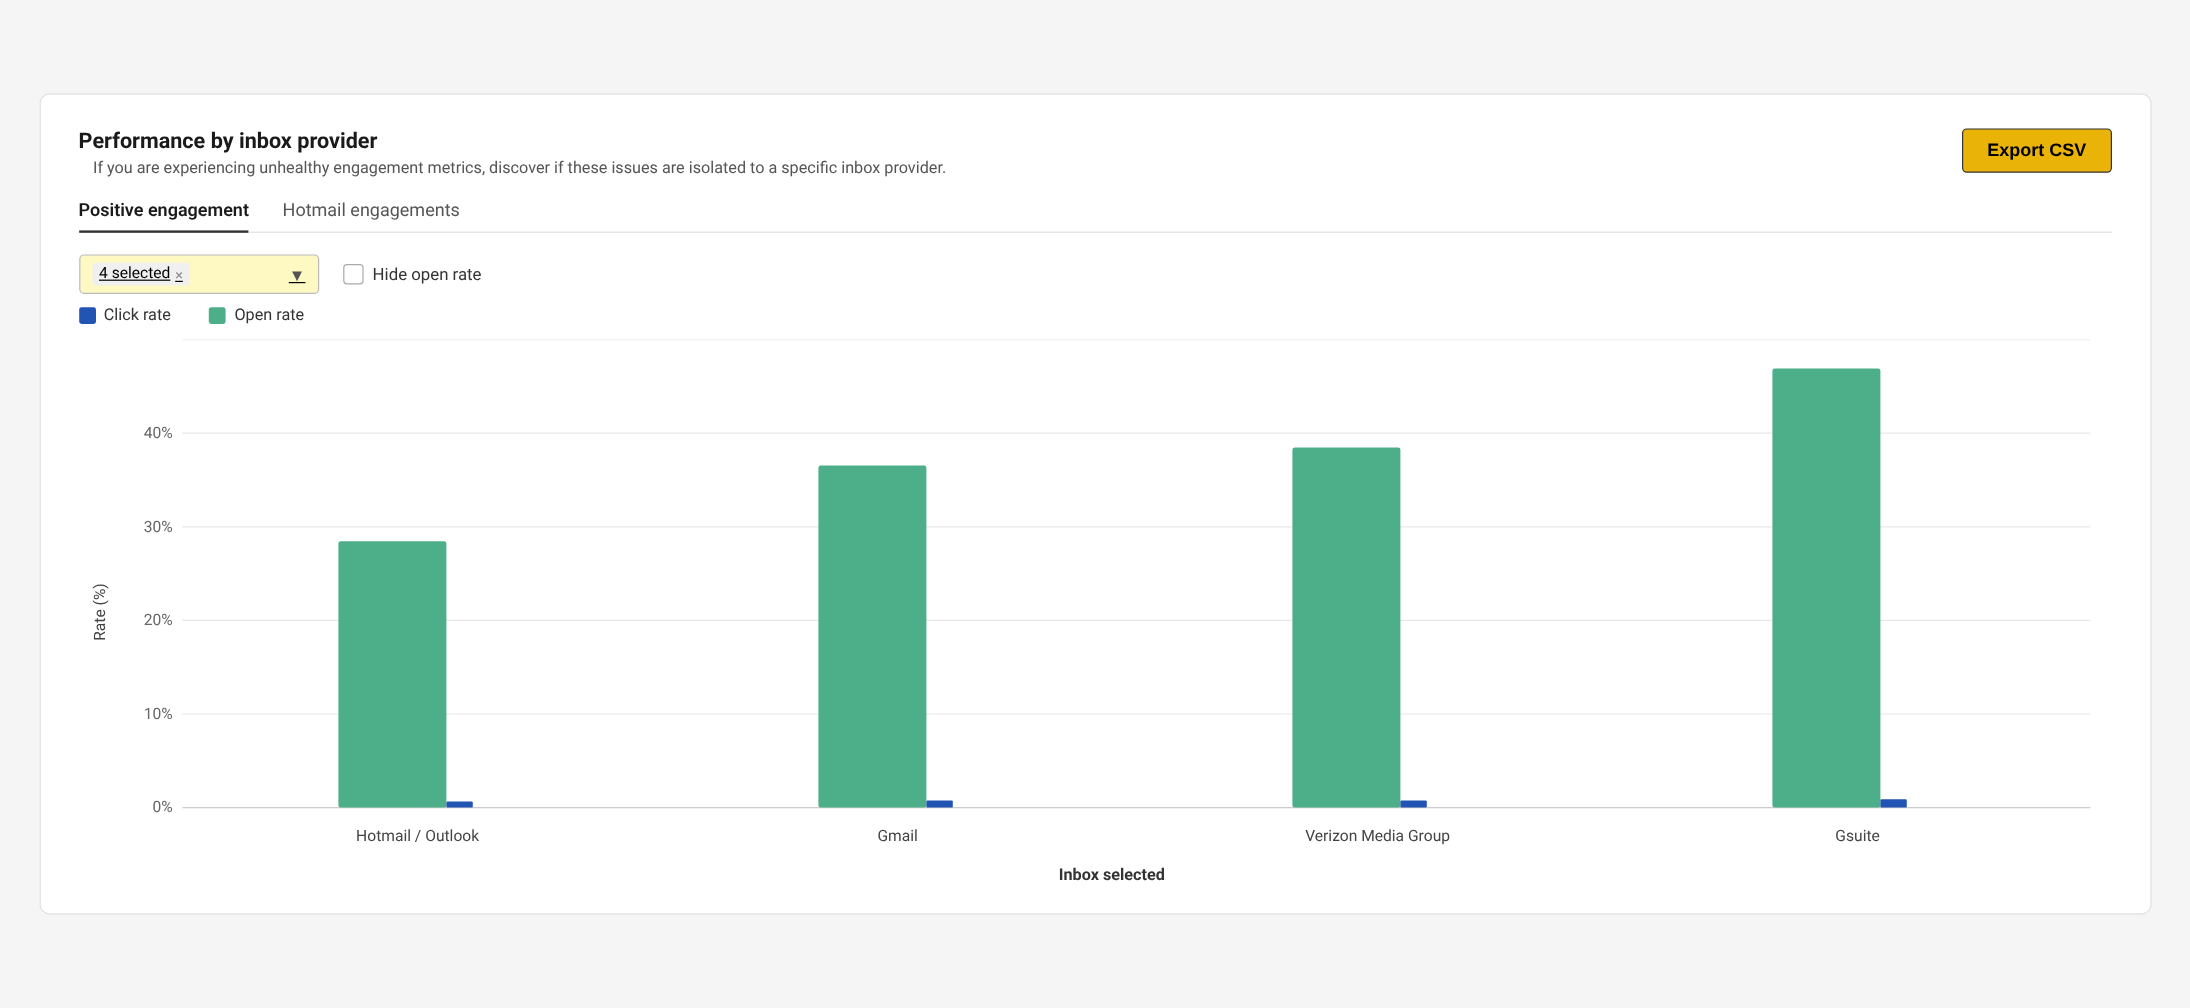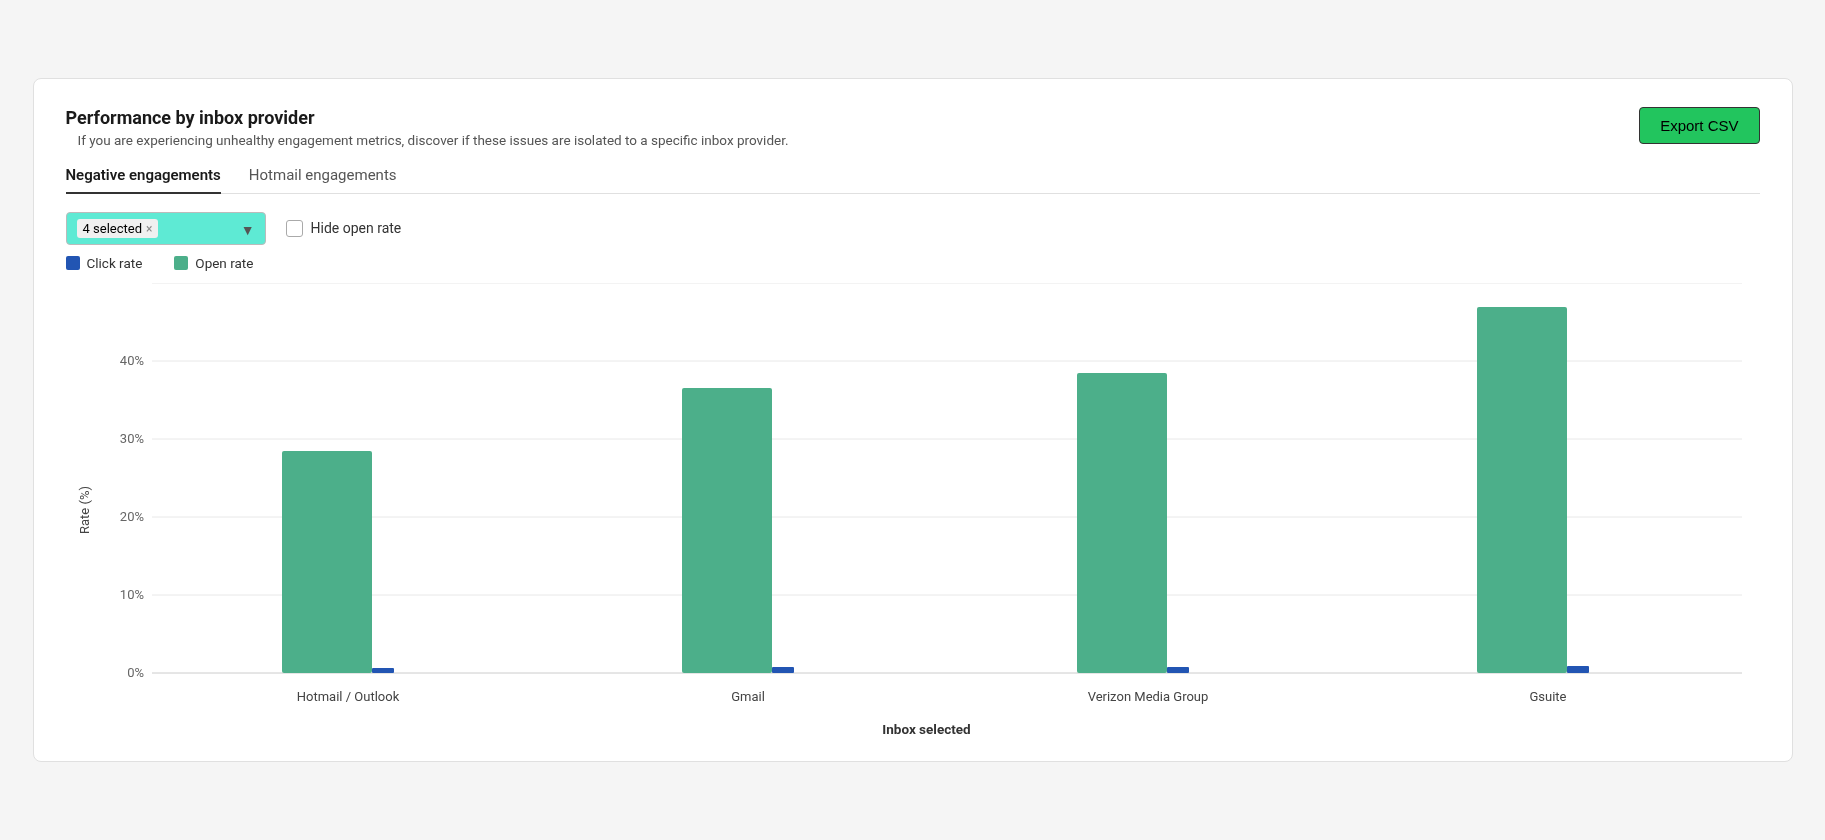--- a/index.html
+++ b/index.html
@@ -33,24 +33,24 @@
       color: #1a1a1a;
     }
     .subtitle {
       font-size: 13.5px;
       color: #555;
       margin-top: 4px;
       padding-left: 12px;
     }
     .export-btn {
       border: 1.5px solid #333;
-      background: #22c55e;
+      background: #eab308;
       padding: 9px 20px;
       font-size: 15px;
-      font-weight: 400;
+      font-weight: 700;
       border-radius: 4px;
       cursor: pointer;
       white-space: nowrap;
     }
 
     .tabs {
       display: flex;
       gap: 28px;
       margin-top: 18px;
       border-bottom: 1px solid #e0e0e0;
@@ -78,21 +78,22 @@
     }
     .select-box {
       display: flex;
       align-items: flex-end;
       border: 1.5px solid #bbb;
       border-radius: 4px;
       padding: 6px 10px;
       gap: 8px;
       cursor: pointer;
       min-width: 200px;
-      background: #5eead4;
+      background: #fef9c3;
+      text-decoration: underline;
     }
     .select-tag {
       background: #f0f0f0;
       border-radius: 3px;
       padding: 2px 6px;
       font-size: 13px;
       display: flex;
       align-items: center;
       gap: 4px;
     }
@@ -101,20 +102,21 @@
       color: #888;
       cursor: pointer;
     }
     .select-arrow {
       margin-left: auto;
       color: #555;
       font-size: 14px;
     }
     .checkbox-label {
       display: flex;
+      align-items: center;
       gap: 8px;
       font-size: 14px;
       color: #333;
       cursor: pointer;
     }
     .checkbox-box {
       width: 17px;
       height: 17px;
       border: 1.5px solid #aaa;
       border-radius: 3px;
@@ -183,21 +185,21 @@
   <div class="header-row">
     <div>
       <div class="title">Performance by inbox provider</div>
       <div class="subtitle">If you are experiencing unhealthy engagement metrics, discover if these issues are isolated to a specific inbox provider.</div>
     </div>
     <button class="export-btn">Export CSV</button>
   </div>
 
   <div class="tabs">
     <div class="tab active">
-      <span>Negative engagements</span>
+      <span>Positive engagement</span>
     </div>
     <div class="tab">
       <span>Hotmail engagements</span>
     </div>
   </div>
 
   <div class="controls">
     <div class="select-box">
       <span class="select-tag">
         <span>4 selected</span>

